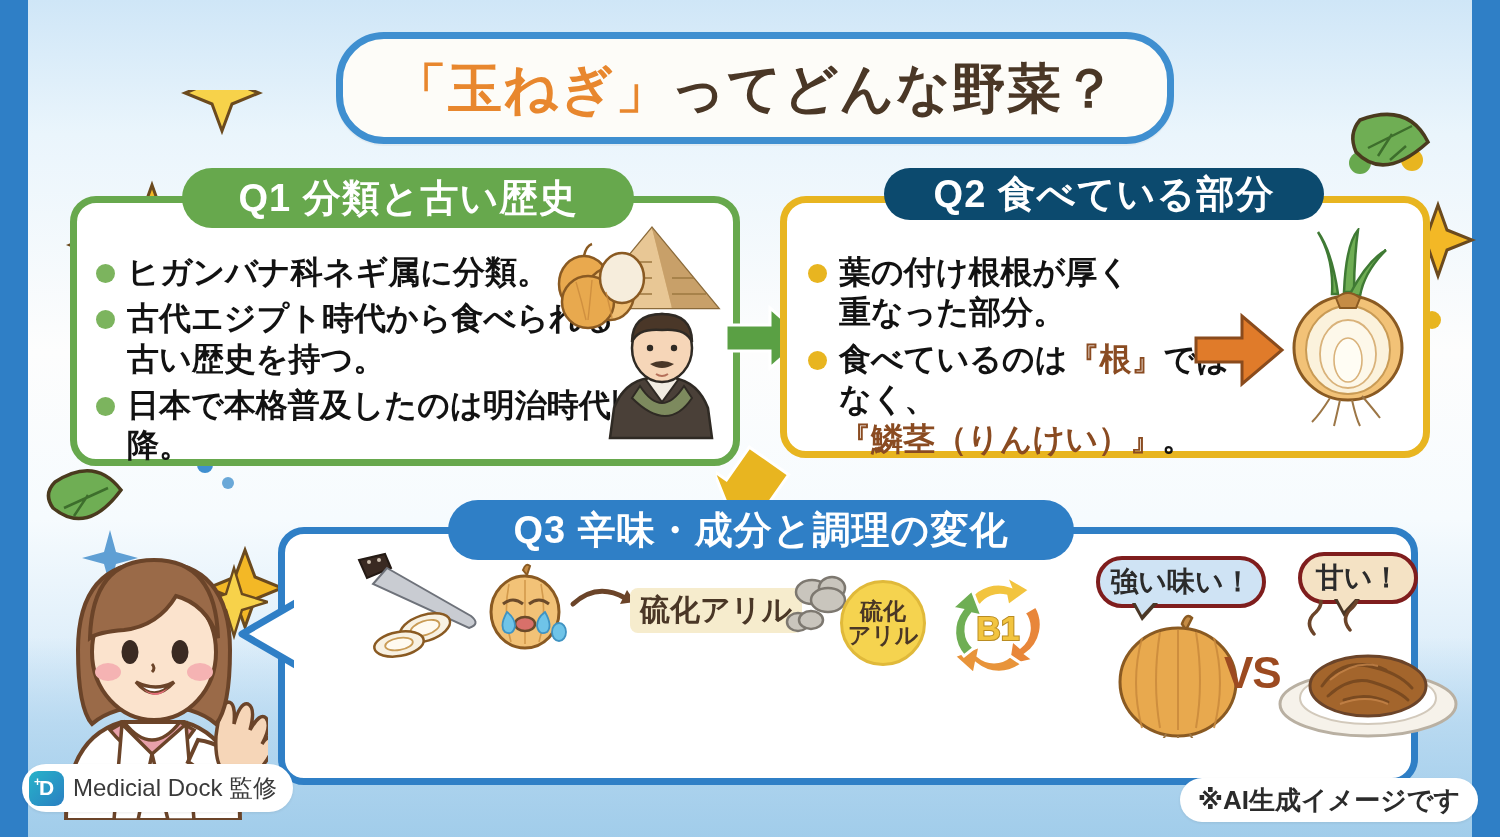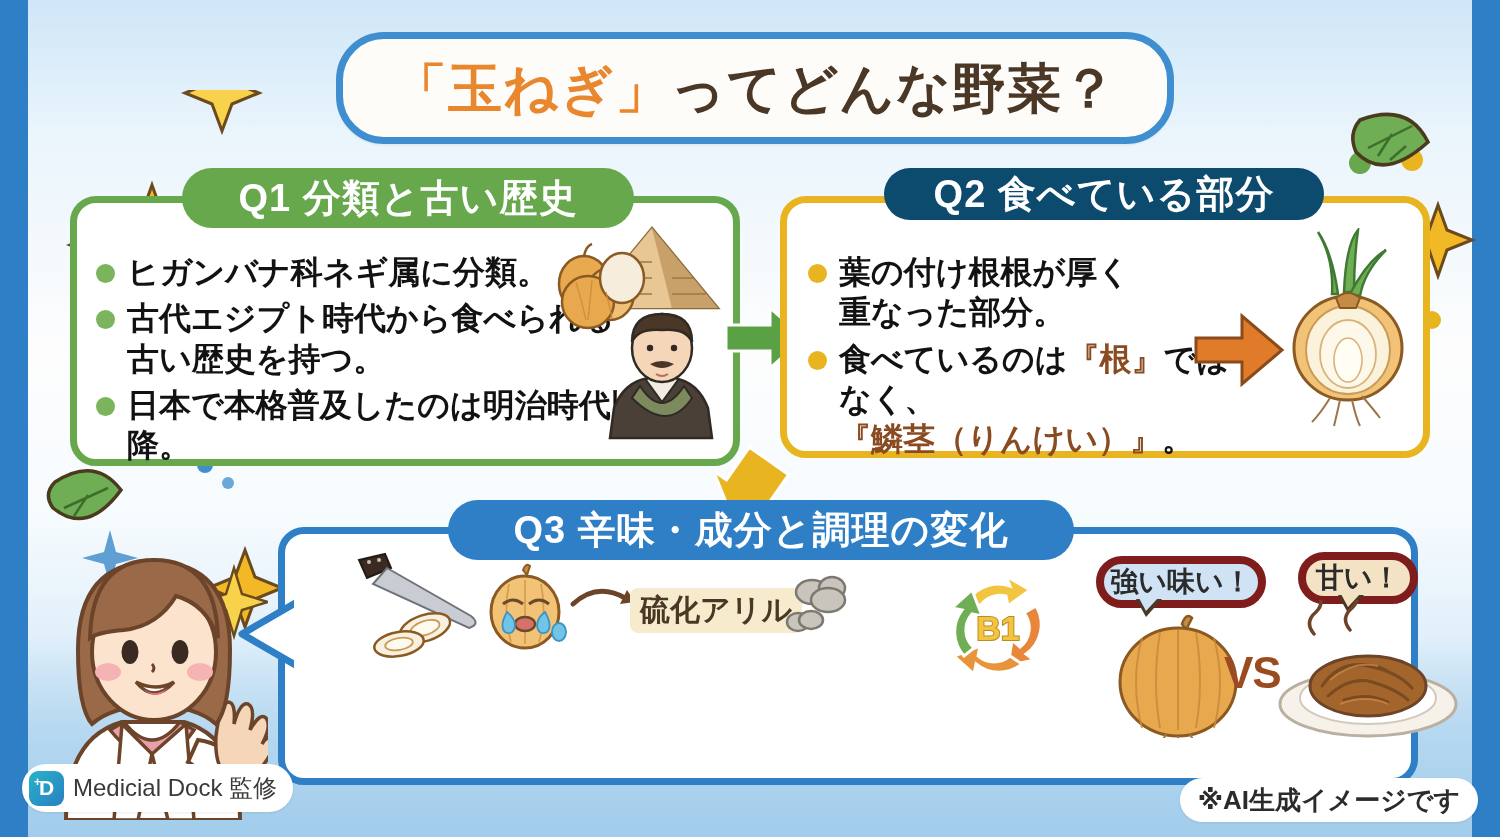--- a/index.html
+++ b/index.html
@@ -109,21 +109,21 @@
     position:absolute; background:#f6eccd; border-radius:8px;
     padding:2px 10px; font-size:30px; font-weight:bold; color:#4a3726; white-space:nowrap;
   }
   .circle-yellow {
     position:absolute; width:86px; height:86px; border-radius:50%;
     background:#f5d34f; border:3px solid #e0b93a;
     display:flex; flex-direction:column; align-items:center; justify-content:center;
     color:#4a3726; font-weight:bold; font-size:23px; line-height:1.05; text-align:center;
   }
   .bubble {
-    position:absolute; border-radius:28px; border:8px solid #7f1d1d;
+    position:absolute; border-radius:28px; border:4px solid #7f1d1d;
     display:flex; align-items:center; justify-content:center;
     font-size:28px; font-weight:bold; color:#2b2b2b; white-space:nowrap; padding:0 14px;
   }
   .bubble.blue { background:#cfe3f4; }
   .bubble.cream { background:#f4e2c4; }
   .bubble:after {
     content:""; position:absolute; bottom:-17px; left:32px;
     width:0; height:0; border-left:10px solid transparent;
     border-right:16px solid transparent; border-top:18px solid #4a3726;
   }
@@ -326,20 +326,24 @@
   <svg class="ill" style="left:780px;top:570px;width:110px;height:70px;">
     <g fill="#c9c5bd" stroke="#7d7870" stroke-width="2.5">
       <ellipse cx="32" cy="22" rx="16" ry="12"></ellipse>
       <ellipse cx="52" cy="18" rx="13" ry="11"></ellipse>
       <ellipse cx="48" cy="30" rx="17" ry="12"></ellipse>
       <ellipse cx="18" cy="52" rx="11" ry="9"></ellipse>
       <ellipse cx="31" cy="50" rx="12" ry="9"></ellipse>
     </g>
   </svg>
 
+  <div class="circle-yellow" style="left:840px;top:580px;">
+    <span>硫化</span>
+    <span>アリル</span>
+  </div>
 
   <svg class="ill" style="left:940px;top:572px;width:120px;height:110px;">
     <g stroke="#ffffff" stroke-width="3">
       <path d="M30 26 a36 36 0 0 1 40 -12 l-4 -10 l24 14 l-22 16 l-2 -10 a24 24 0 0 0 -26 10 Z" fill="#f2c43f"></path>
       <path d="M96 34 a36 36 0 0 1 -10 48 l8 6 l-26 6 l4 -26 l8 7 a24 24 0 0 0 4 -34 Z" fill="#e8863a"></path>
       <path d="M82 92 a36 36 0 0 1 -46 0 l-2 10 l-20 -18 l26 -10 l-2 10 a24 24 0 0 0 32 0 Z" fill="#e8943a"></path>
       <path d="M24 84 a36 36 0 0 1 -2 -46 l-10 -2 l20 -18 l10 26 l-10 -2 a24 24 0 0 0 2 34 Z" fill="#6fae54"></path>
     </g>
     <text x="58" y="68" text-anchor="middle" font-family="Liberation Sans, sans-serif" font-size="34" font-weight="bold" fill="#f2c43f" stroke="#b98c22" stroke-width="2" paint-order="stroke">B1</text>
   </svg>

